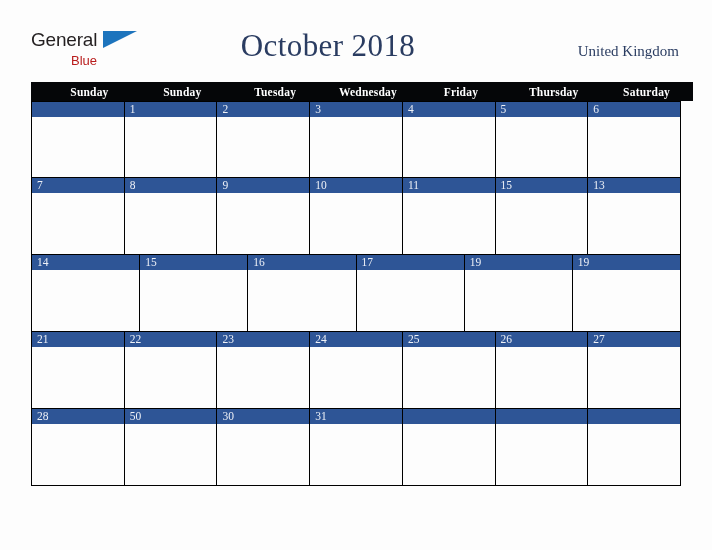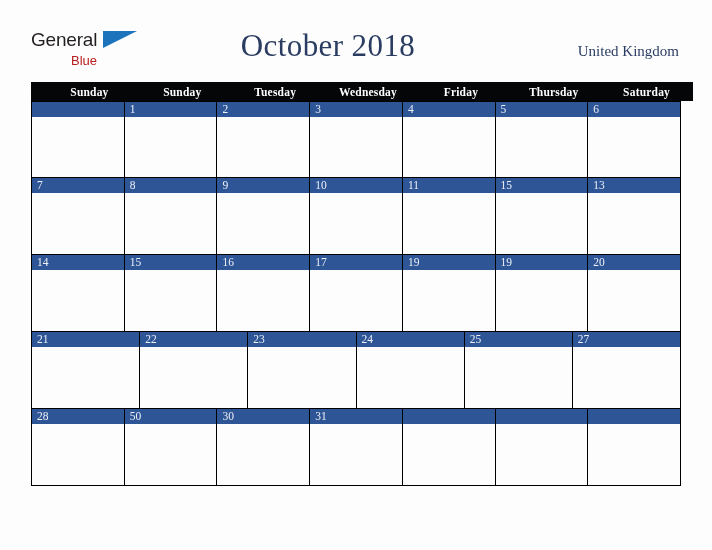--- a/index.html
+++ b/index.html
@@ -297,25 +297,20 @@
           <div class="day-cell">
             <div class="day-band"></div>
             <div class="day-num">19</div>
             <div class="day-body"></div>
           </div>
           <div class="day-cell">
             <div class="day-band"></div>
             <div class="day-num">19</div>
             <div class="day-body"></div>
           </div>
-          <div class="day-cell">
-            <div class="day-band"></div>
-            <div class="day-num">20</div>
-            <div class="day-body"></div>
-          </div>
         </div>
         <div class="week-row">
           <div class="day-cell">
             <div class="day-band"></div>
             <div class="day-num">21</div>
             <div class="day-body"></div>
           </div>
           <div class="day-cell">
             <div class="day-band"></div>
             <div class="day-num">22</div>
@@ -327,20 +322,25 @@
             <div class="day-body"></div>
           </div>
           <div class="day-cell">
             <div class="day-band"></div>
             <div class="day-num">24</div>
             <div class="day-body"></div>
           </div>
           <div class="day-cell">
             <div class="day-band"></div>
             <div class="day-num">25</div>
+            <div class="day-body"></div>
+          </div>
+          <div class="day-cell">
+            <div class="day-band"></div>
+            <div class="day-num">26</div>
             <div class="day-body"></div>
           </div>
           <div class="day-cell">
             <div class="day-band"></div>
             <div class="day-num">27</div>
             <div class="day-body"></div>
           </div>
         </div>
         <div class="week-row">
           <div class="day-cell">

